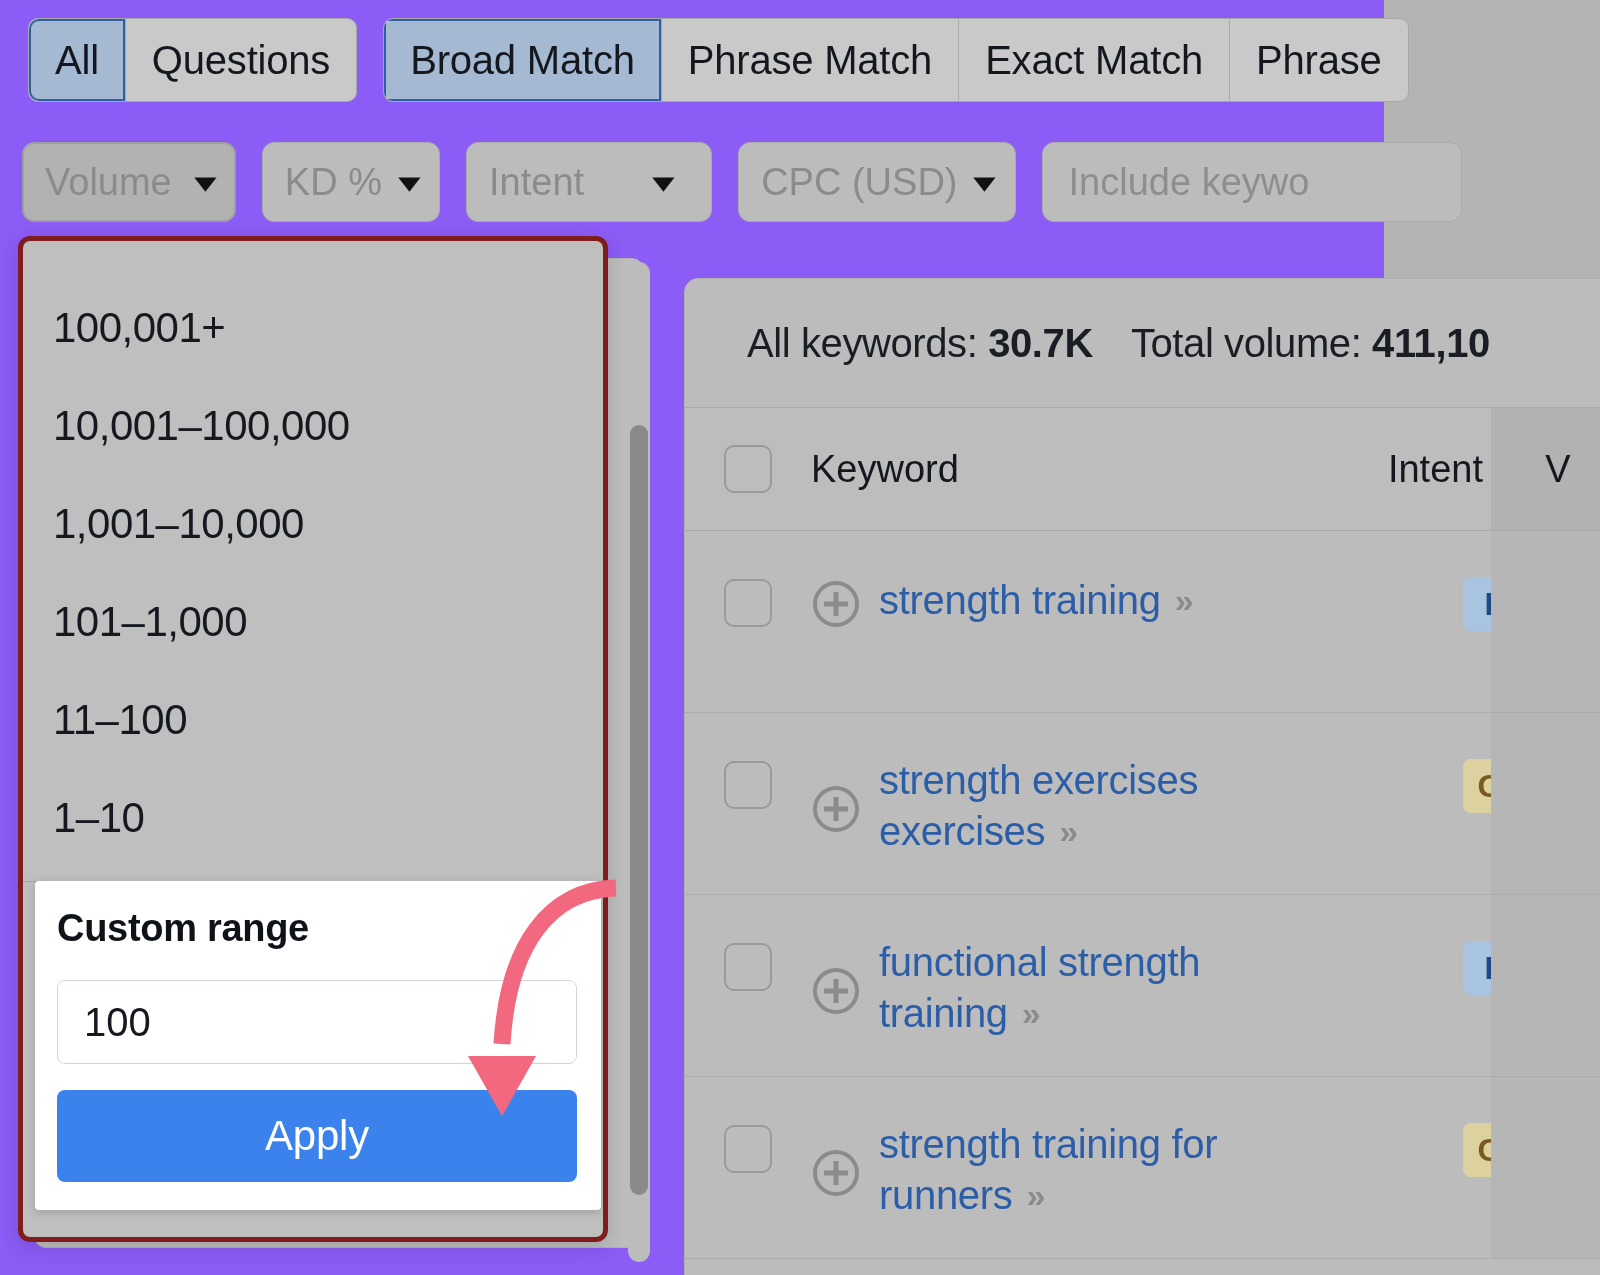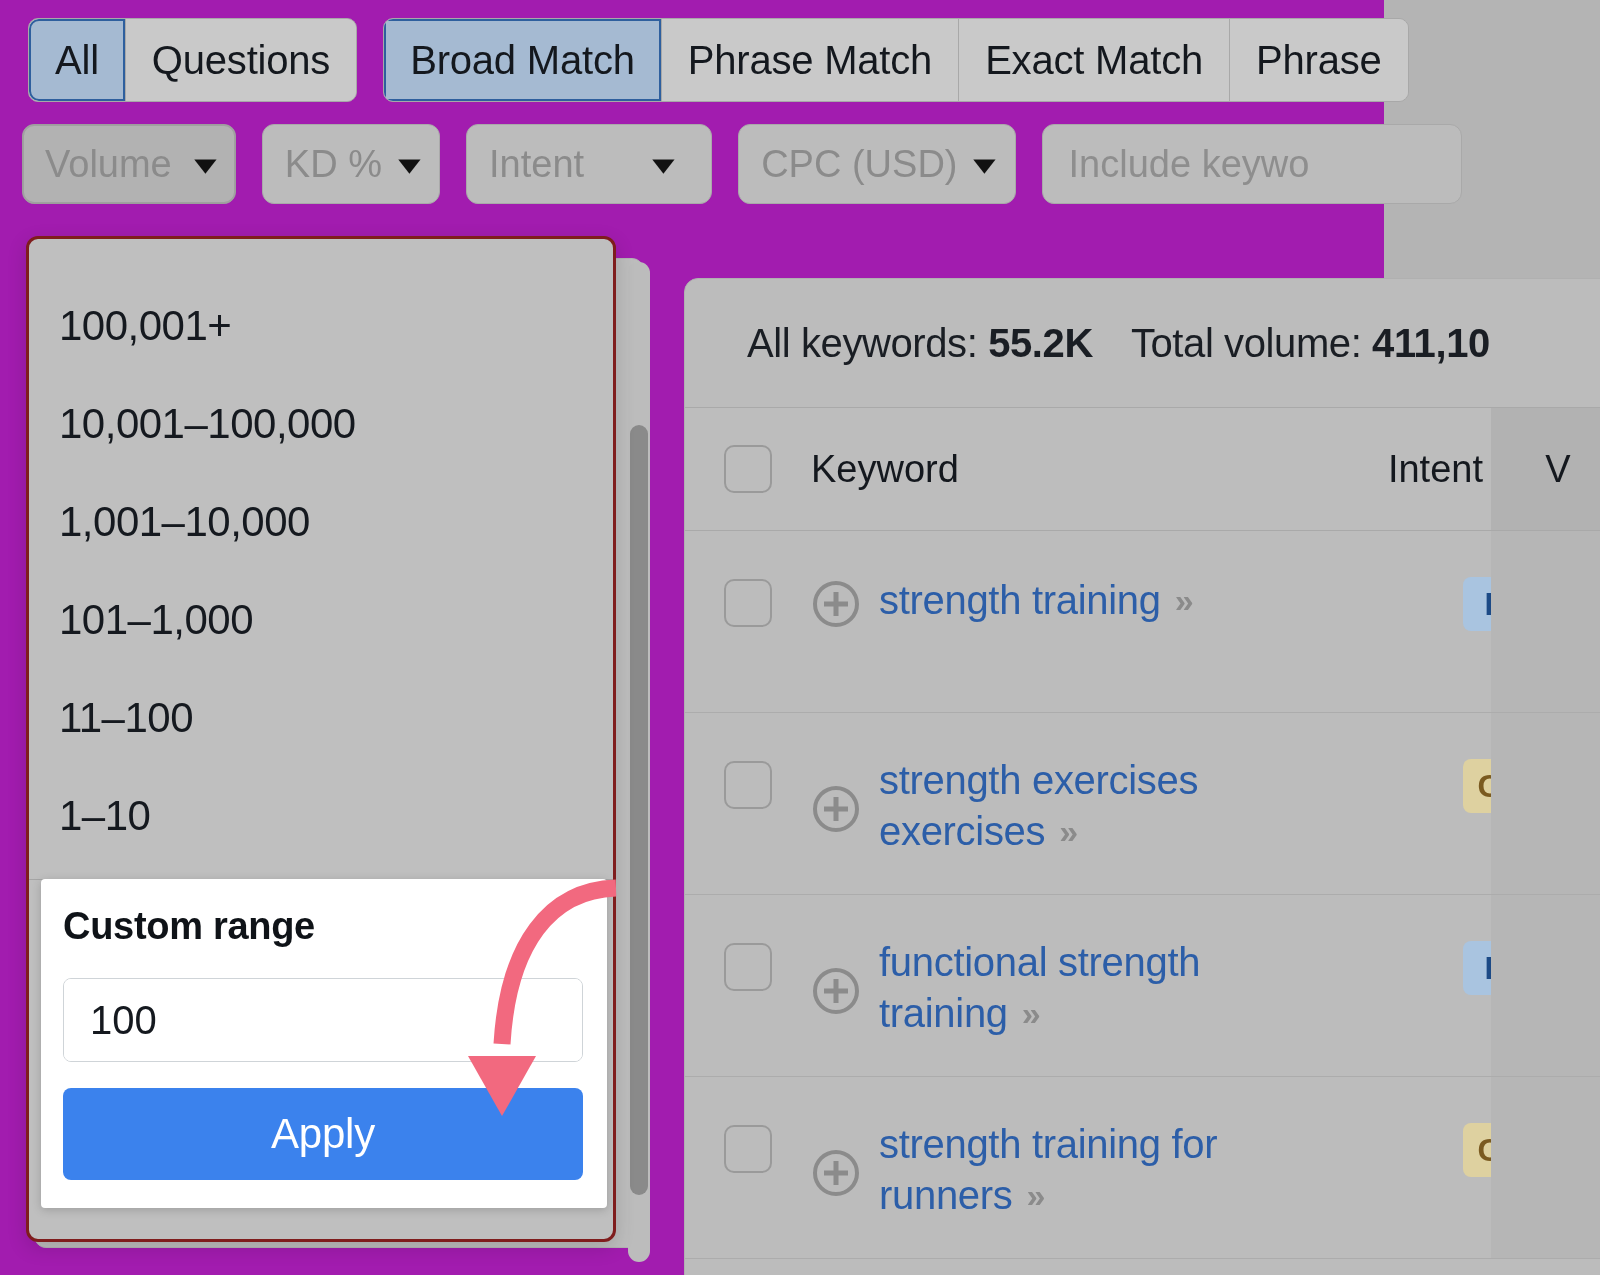--- a/index.html
+++ b/index.html
@@ -10,21 +10,21 @@
     overflow: hidden;
     background: #b4b4b4;
     font-family: "Liberation Sans", sans-serif;
     -webkit-font-smoothing: antialiased;
   }
 
   #root {
     position: relative;
     width: 1384px;
     height: 1275px;
-    background: #a21caf;
+    background: #8b5cf6;
   }
 
   
   .tabbar {
     position: absolute;
     left: 28px;
     top: 18px;
     display: flex;
     align-items: stretch;
     height: 84px;
@@ -55,21 +55,21 @@
     background: #a5bad2;
     box-shadow: inset 0 0 0 2px #2e5f9e;
     color: #14181e;
   }
   .tabgroup.g1 .tab.selected { border-radius: 10px 0 0 10px; }
 
   
   .filterbar {
     position: absolute;
     left: 22px;
-    top: 124px;
+    top: 142px;
     display: flex;
     align-items: center;
     height: 80px;
   }
   .pill {
     display: flex;
     align-items: center;
     height: 80px;
     border: 1px solid #a9a9a9;
     border-radius: 12px;
@@ -132,26 +132,26 @@
     top: 425px;
     width: 18px;
     height: 770px;
     background: #8a8a8a;
     border-radius: 9px;
   }
 
   
   .dropdown {
     position: absolute;
-    left: 26px;
+    left: 18px;
     top: 236px;
     width: 590px;
     height: 1006px;
     background: #bfbfbf;
-    border: 3px solid #7f1d1d;
+    border: 5px solid #7f1d1d;
     border-radius: 12px;
     box-shadow: 0 6px 20px rgba(0,0,0,0.14);
     overflow: hidden;
   }
   .dd-list {
     padding-top: 38px;
   }
   .dd-item {
     height: 98px;
     display: flex;
@@ -416,21 +416,21 @@
   <svg class="arrow-anno" viewBox="0 0 210 260">
     <path d="M 186 22 C 120 24 78 78 72 178" fill="none" stroke="#f2697f" stroke-width="17" stroke-linecap="butt"></path>
     <polygon points="38,190 106,190 72,250" fill="#f2697f"></polygon>
   </svg>
 
   <div class="results">
 
     <div class="results-summary">
       <span class="summary-item">
         <span>All keywords:</span>
-        <b>55.2K</b>
+        <b>30.7K</b>
       </span>
       <span class="summary-item">
         <span>Total volume:</span>
         <b>411,10</b>
       </span>
     </div>
 
     <div class="thead">
       <div class="vol-col-bg"></div>
       <div class="th-check">

